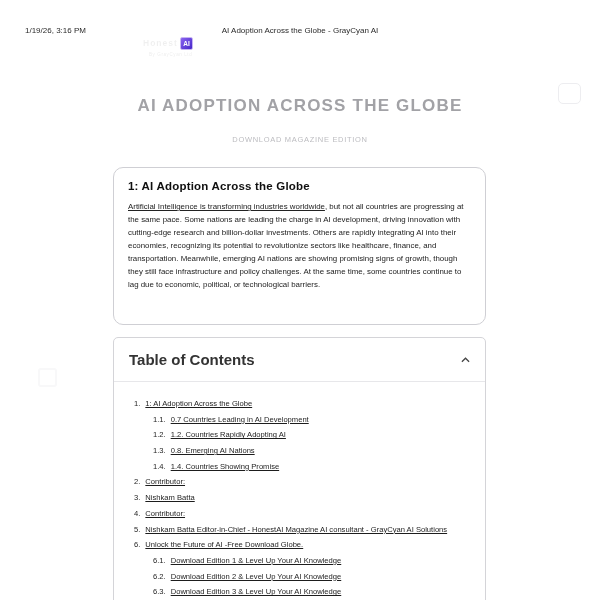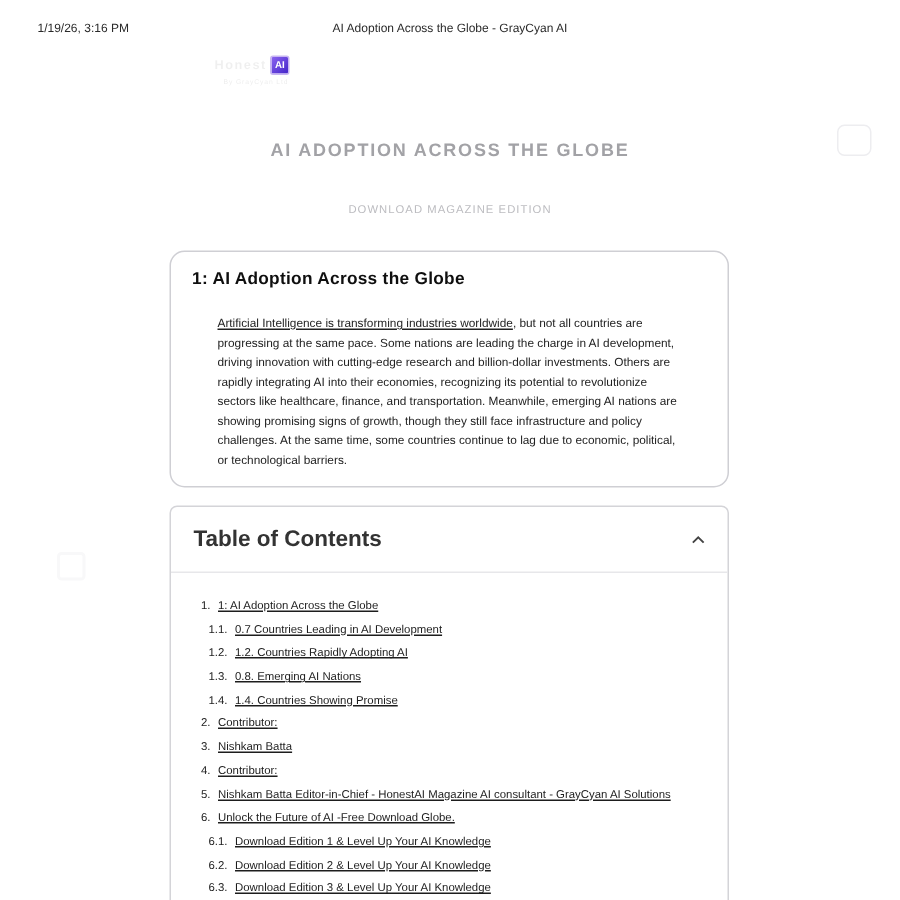--- a/index.html
+++ b/index.html
@@ -3,73 +3,73 @@
 <meta charset="utf-8">
 <style>
   html,body { margin:0; padding:0; }
   body {
     width:600px; height:600px; overflow:hidden; position:relative;
     background:#ffffff; color:#1f1f1f;
     font-family:"Liberation Sans", sans-serif;
   }
 
   
-  .print-header { position:absolute; top:14px; left:0; right:0; height:12px;
+  .print-header { position:absolute; top:26px; left:0; right:0; height:12px;
     font-size:8px; color:#2a2a2a; }
   .ph-date { position:absolute; left:25px; top:0; }
   .ph-title { display:block; text-align:center; }
 
   
   .logo { position:absolute; left:143px; top:36px; width:70px; height:22px; }
   .logo-wordmark { position:absolute; left:0; top:2px; font-size:8.5px; font-weight:bold;
     letter-spacing:1px; color:#000; opacity:0.06; white-space:nowrap; }
   .logo-badge { position:absolute; left:37px; top:1px; width:11px; height:11px;
     background:linear-gradient(135deg,#8a63f0 0%,#4526c9 100%);
     border:1px solid #c7b5f2; border-radius:2px;
     color:#ffffff; font-size:6.5px; font-weight:bold;
     display:flex; align-items:center; justify-content:center; }
   .logo-tagline { position:absolute; left:6px; top:16px; font-size:4.5px;
     letter-spacing:0.6px; color:#000; opacity:0.08; white-space:nowrap; }
 
   
   .page-heading { position:absolute; top:85px; left:0; width:100%;
-    text-align:center; font-size:12px; font-weight:bold;
+    text-align:center; font-size:17px; font-weight:bold;
     letter-spacing:1.2px; color:#a2a2a6; }
 
   
   .page-action-button { position:absolute; left:558px; top:83px; width:21px; height:19px;
     border:1.5px solid #ededf0; border-radius:5px; background:#ffffff; }
 
   
   .download-link { position:absolute; top:135px; left:0; width:100%;
     text-align:center; font-size:7.5px; font-weight:normal;
     letter-spacing:0.7px; color:#bcbcc0; cursor:pointer; }
 
   
   .section-card { position:absolute; left:113px; top:167px; width:373px; height:158px;
     box-sizing:border-box; border:1px solid #cfcfd4; border-radius:10px;
     padding:12px 14px; background:#ffffff; }
   .section-title { margin:0 0 8px 0; font-size:11.5px; font-weight:bold;
     color:#0f0f0f; letter-spacing:0.2px; }
-  .section-card p { margin:17px; font-size:7.9px; line-height:13px; color:#222222; }
+  .section-card p { margin:0; font-size:7.9px; line-height:13px; color:#222222; }
   .section-card p.second { margin-top:13px; }
   .inline-link { text-decoration:underline; cursor:pointer; }
 
   
   .toc-card { position:absolute; left:113px; top:337px; width:373px; height:295px;
     box-sizing:border-box; border:1px solid #d4d4d8; border-radius:5px;
     background:#ffffff; }
   .toc-header { display:flex; justify-content:space-between; align-items:center;
     padding:13px 15px; cursor:pointer; }
   .toc-title { font-size:15px; font-weight:bold; color:#333333; }
   .toc-chevron { width:9px; height:6px; display:block; }
   .toc-divider { height:1px; background:#e7e7ea; }
   .toc-list { padding:18px 14px 0 20px; font-size:7.6px; color:#1d1d1d; }
   .toc-row { display:flex; align-items:baseline; margin-bottom:8.1px; line-height:7.6px; }
-  .toc-row.level2 { margin-left:5px; }
+  .toc-row.level2 { margin-left:19px; }
   .toc-num { margin-right:5px; white-space:nowrap; }
   .toc-link { text-decoration:underline; cursor:pointer; }
 
   
   .floating-widget { position:absolute; left:38px; top:368px; width:15px; height:15px;
     border:2px solid #f8f8f9; border-radius:3px; background:#ffffff; }
 </style>
 </head>
 <body>
 

